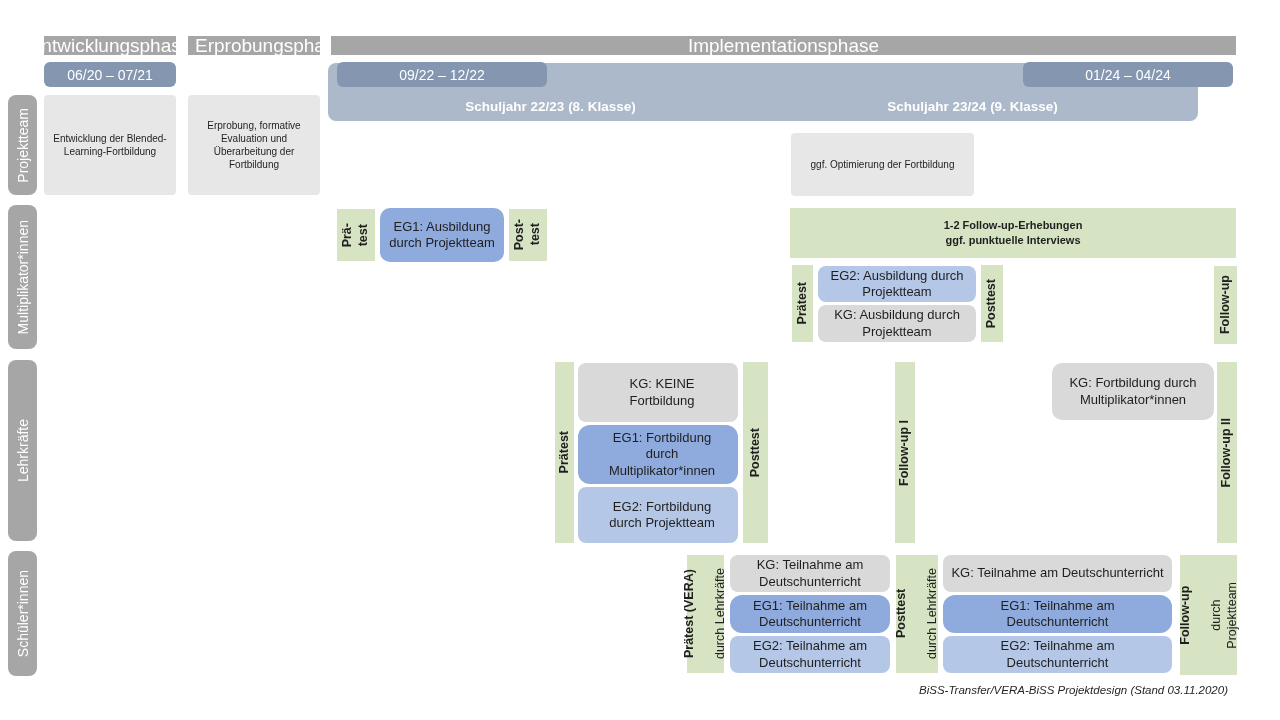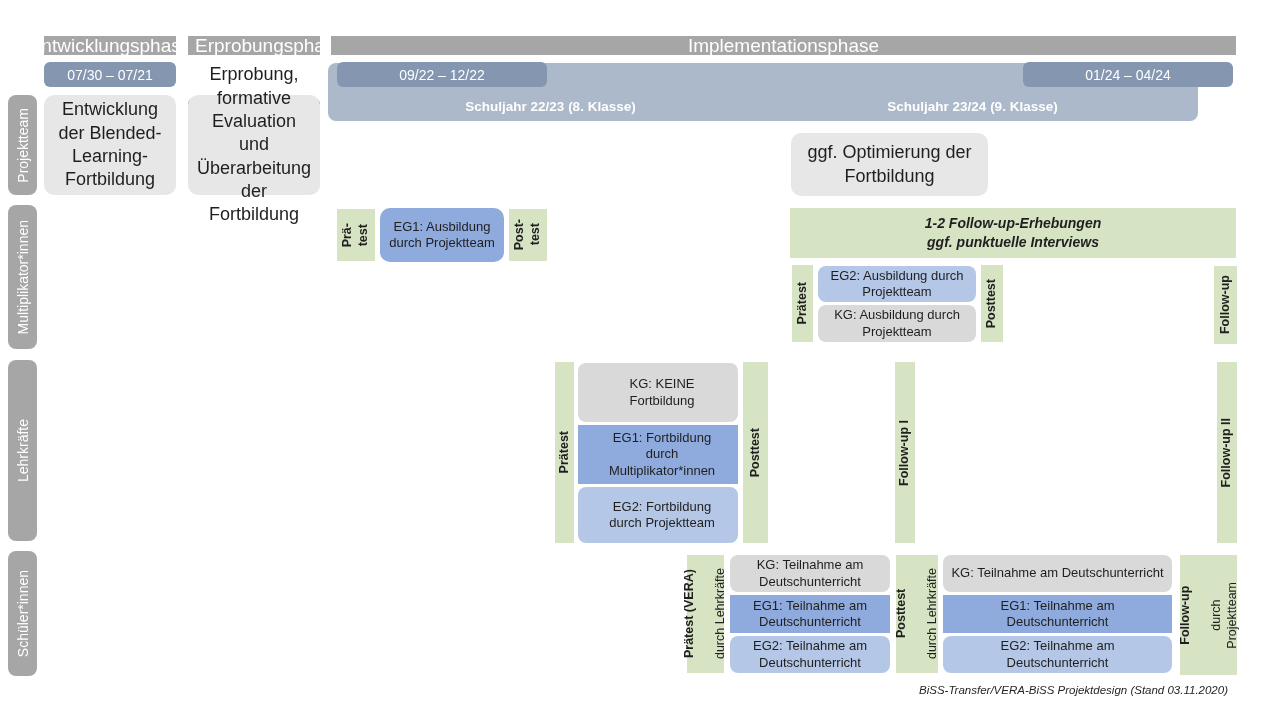--- a/index.html
+++ b/index.html
@@ -10,28 +10,28 @@
   .abs { position:absolute; box-sizing:border-box; }
   .flexc { display:flex; align-items:center; justify-content:center; text-align:center; }
 
   .phase { background:var(--header-gray); color:#ffffff; font-size:19px; }
   .datebar { background:var(--date-blue); color:#ffffff; font-size:14px; border-radius:6px; }
   .yearbox { background:var(--year-blue); border-radius:8px; display:flex; flex-direction:column;
              justify-content:flex-end; align-items:center; padding-bottom:7px; }
   .yearlabel { color:#ffffff; font-weight:bold; font-size:13.5px; }
 
   .side { background:var(--sidebar-gray); color:#ffffff; border-radius:8px; font-size:14px; }
-  .boxgray  { background:var(--box-lightgray); border-radius:10px; font-size:18px; line-height:1.3; padding:20px 8px; }
+  .boxgray  { background:var(--box-lightgray); border-radius:4px; font-size:10px; line-height:1.3; padding:20px 8px; }
   .kg  { background:var(--kg-gray);  border-radius:8px; font-size:13px; line-height:1.25; padding:2px 8px; }
-  .eg1 { background:var(--eg1-blue); border-radius:0; font-size:13px; line-height:1.25; padding:2px 8px; }
+  .eg1 { background:var(--eg1-blue); border-radius:12px; font-size:13px; line-height:1.25; padding:2px 8px; }
   .eg2 { background:var(--eg2-blue); border-radius:8px; font-size:13px; line-height:1.25; padding:2px 8px; }
   .pad20 { padding-left:28px; padding-right:20px; }
 
   .green { background:var(--test-green); }
-  .hgreen { font-weight:bold; font-size:14px; line-height:1.35; white-space:pre-line;font-style:italic; }
+  .hgreen { font-weight:bold; font-size:11px; line-height:1.35; white-space:pre-line; }
   .vtext { writing-mode:vertical-rl; transform:rotate(180deg); text-align:center; }
   .vgreen .vtext { font-weight:bold; font-size:12.5px; line-height:1.25; white-space:pre-line; }
   .side .vtext { font-weight:normal; }
   .vb { font-weight:bold; }
   .vr { font-weight:normal; white-space:pre-line; }
 
   .footer { font-style:italic; font-size:11.5px; color:#262626; text-align:right; }
 </style>
 </head>
 <body>
@@ -42,41 +42,41 @@
   <div class="abs phase flexc" style="left:188px;top:36px;width:132px;height:19px;padding-left:32px;">Erprobungsphase</div>
   <div class="abs phase flexc" style="left:331px;top:36px;width:905px;height:19px;">Implementationsphase</div>
 
   <div class="abs yearbox" style="left:328px;top:63px;width:445px;height:58px;">
     <div class="yearlabel">Schuljahr 22/23 (8. Klasse)</div>
   </div>
   <div class="abs yearbox" style="left:747px;top:63px;width:451px;height:58px;">
     <div class="yearlabel">Schuljahr 23/24 (9. Klasse)</div>
   </div>
 
-  <div class="abs datebar flexc" style="left:44px;top:62px;width:132px;height:25px;">07/30 – 07/21</div>
+  <div class="abs datebar flexc" style="left:44px;top:62px;width:132px;height:25px;">06/20 – 07/21</div>
   <div class="abs datebar flexc" style="left:188px;top:62px;width:132px;height:25px;margin-top:36px;">08/21 – 07/22</div>
   <div class="abs datebar flexc" style="left:337px;top:62px;width:210px;height:25px;">09/22 – 12/22</div>
   <div class="abs datebar flexc" style="left:1010px;top:62px;width:210px;height:25px;margin-left:13px;">01/24 – 04/24</div>
 
   <div class="abs side flexc" style="left:8px;top:95px;width:29px;height:100px;">
     <div class="vtext">Projektteam</div>
   </div>
   <div class="abs side flexc" style="left:8px;top:205px;width:29px;height:144px;">
     <div class="vtext">Multiplikator*innen</div>
   </div>
   <div class="abs side flexc" style="left:8px;top:360px;width:29px;height:181px;">
     <div class="vtext">Lehrkräfte</div>
   </div>
   <div class="abs side flexc" style="left:8px;top:551px;width:29px;height:125px;">
     <div class="vtext">Schüler*innen</div>
   </div>
 
   <div class="abs boxgray flexc" style="left:44px;top:95px;width:132px;height:100px;">Entwicklung der Blended-Learning-Fortbildung</div>
   <div class="abs boxgray flexc" style="left:188px;top:95px;width:132px;height:100px;">Erprobung, formative Evaluation und Überarbeitung der Fortbildung</div>
-  <div class="abs boxgray flexc" style="left:791px;top:133px;width:197px;height:63px;">ggf. Optimierung der Fortbildung</div>
+  <div class="abs boxgray flexc" style="left:791px;top:133px;width:183px;height:63px;">ggf. Optimierung der Fortbildung</div>
 
   <div class="abs green vgreen flexc" style="left:337px;top:209px;width:38px;height:52px;">
     <div class="vtext">Prä-
 test</div>
   </div>
   <div class="abs eg1 flexc" style="left:380px;top:208px;width:124px;height:54px;border-radius:10px;">EG1: Ausbildung durch Projektteam</div>
   <div class="abs green vgreen flexc" style="left:509px;top:209px;width:38px;height:52px;">
     <div class="vtext">Post-
 test</div>
   </div>
@@ -99,20 +99,21 @@
   </div>
   <div class="abs kg flexc pad20" style="left:578px;top:363px;width:160px;height:59px;">KG: KEINE Fortbildung</div>
   <div class="abs eg1 flexc pad20" style="left:578px;top:425px;width:160px;height:59px;">EG1: Fortbildung durch Multiplikator*innen</div>
   <div class="abs eg2 flexc pad20" style="left:578px;top:487px;width:160px;height:56px;">EG2: Fortbildung durch Projektteam</div>
   <div class="abs green vgreen flexc" style="left:743px;top:362px;width:25px;height:181px;">
     <div class="vtext">Posttest</div>
   </div>
   <div class="abs green vgreen flexc" style="left:895px;top:362px;width:20px;height:181px;">
     <div class="vtext">Follow-up I</div>
   </div>
+  <div class="abs kg flexc" style="left:1052px;top:363px;width:162px;height:57px;border-radius:10px;">KG: Fortbildung durch Multiplikator*innen</div>
   <div class="abs green vgreen flexc" style="left:1217px;top:362px;width:20px;height:181px;">
     <div class="vtext">Follow-up II</div>
   </div>
 
   <div class="abs green vgreen flexc" style="left:687px;top:555px;width:37px;height:118px;">
     <div class="vtext">
       <div class="vb">Prätest (VERA)</div>
       <div class="vr">durch Lehrkräfte</div>
     </div>
   </div>

